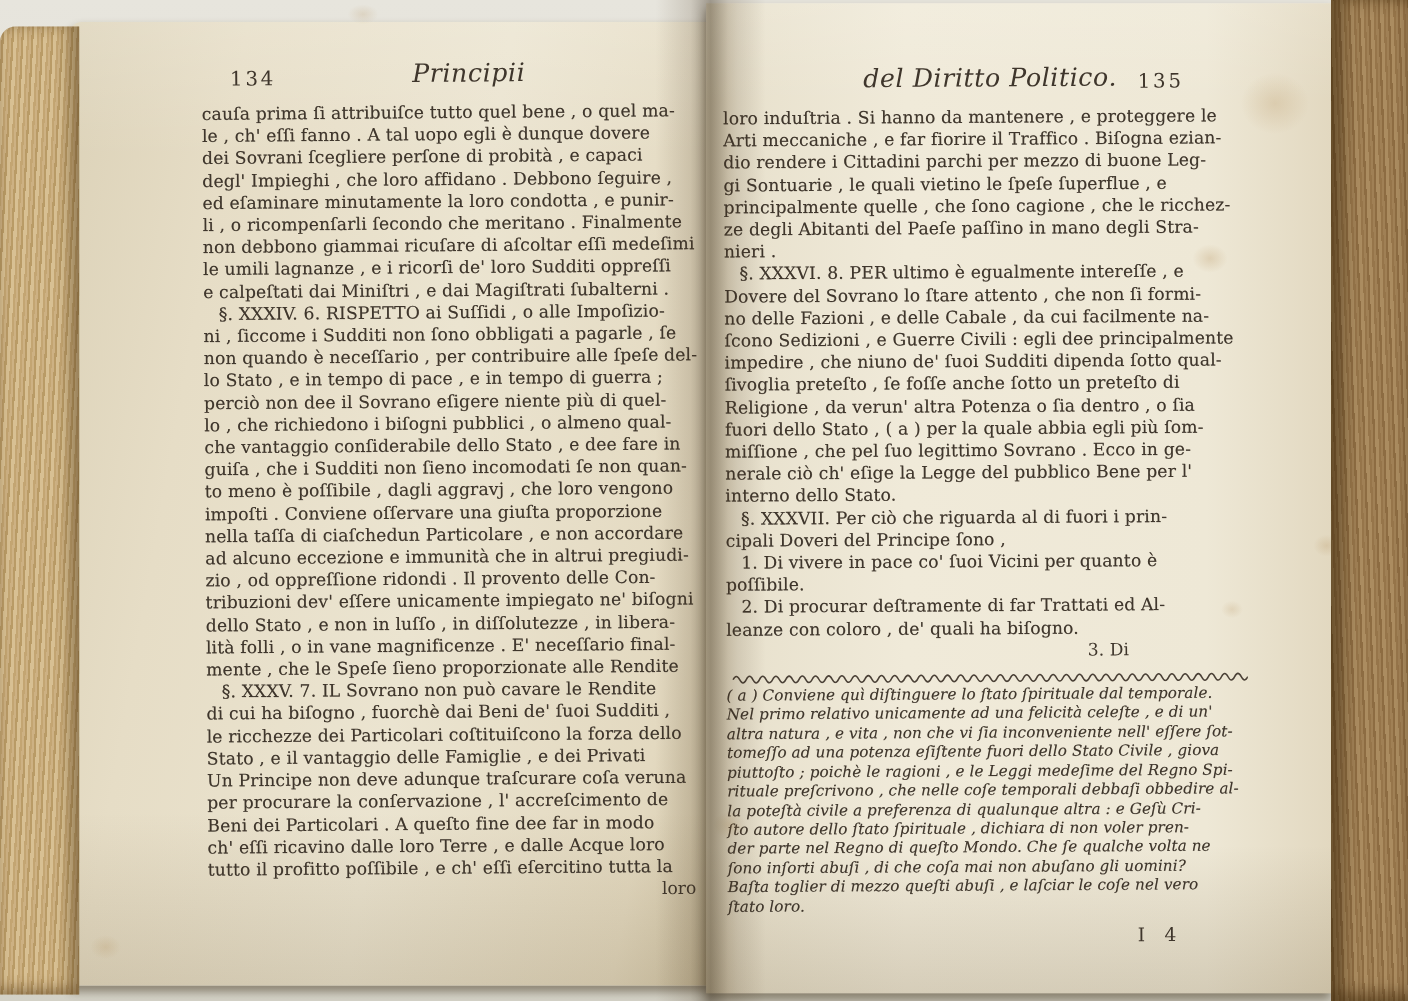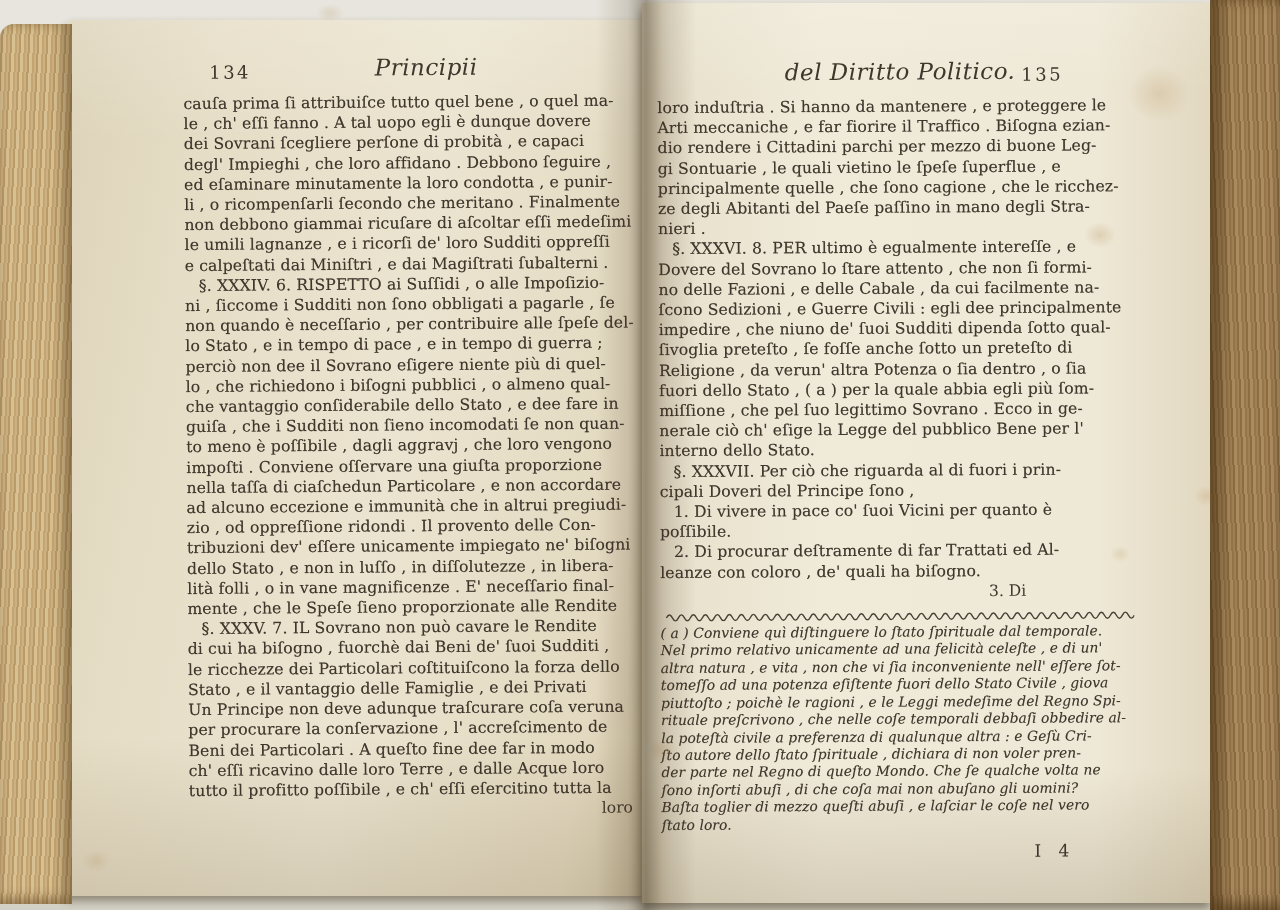--- a/index.html
+++ b/index.html
@@ -70,21 +70,21 @@
   .text-left  { left: 183px; top: 54px; width: 486px; transform: rotate(-0.45deg); transform-origin: left top; }
   .text-right { left: 657px; top: 58px; width: 486px; transform: rotate(-0.35deg); transform-origin: left top; }
 
   .pg-header { position: relative; height: 40px; }
   .running {
     position: absolute; left: 0; right: 0; top: 2px; text-align: center;
     font-style: italic; font-size: 23px; letter-spacing: .5px;
   }
   .pagenum { position: absolute; top: 8px; font-size: 18px; letter-spacing: 2.5px; }
   .pn-left  { left: 26px; }
-  .pn-right { right: 80px; margin-left: 34px; }
+  .pn-right { right: 67px; margin-left: 34px; }
 
   .para {
     margin: 0; white-space: pre;
     font-size: 15.6px; line-height: 20.2px; letter-spacing: .15px;
     text-shadow: .2px .2px .3px rgba(58,49,41,.45);
   }
   .indent { text-indent: 14px; }
 
   .catchword { font-size: 15.6px; line-height: 20.2px; text-align: right; }
   .cw-left  { padding-right: 42px; }

